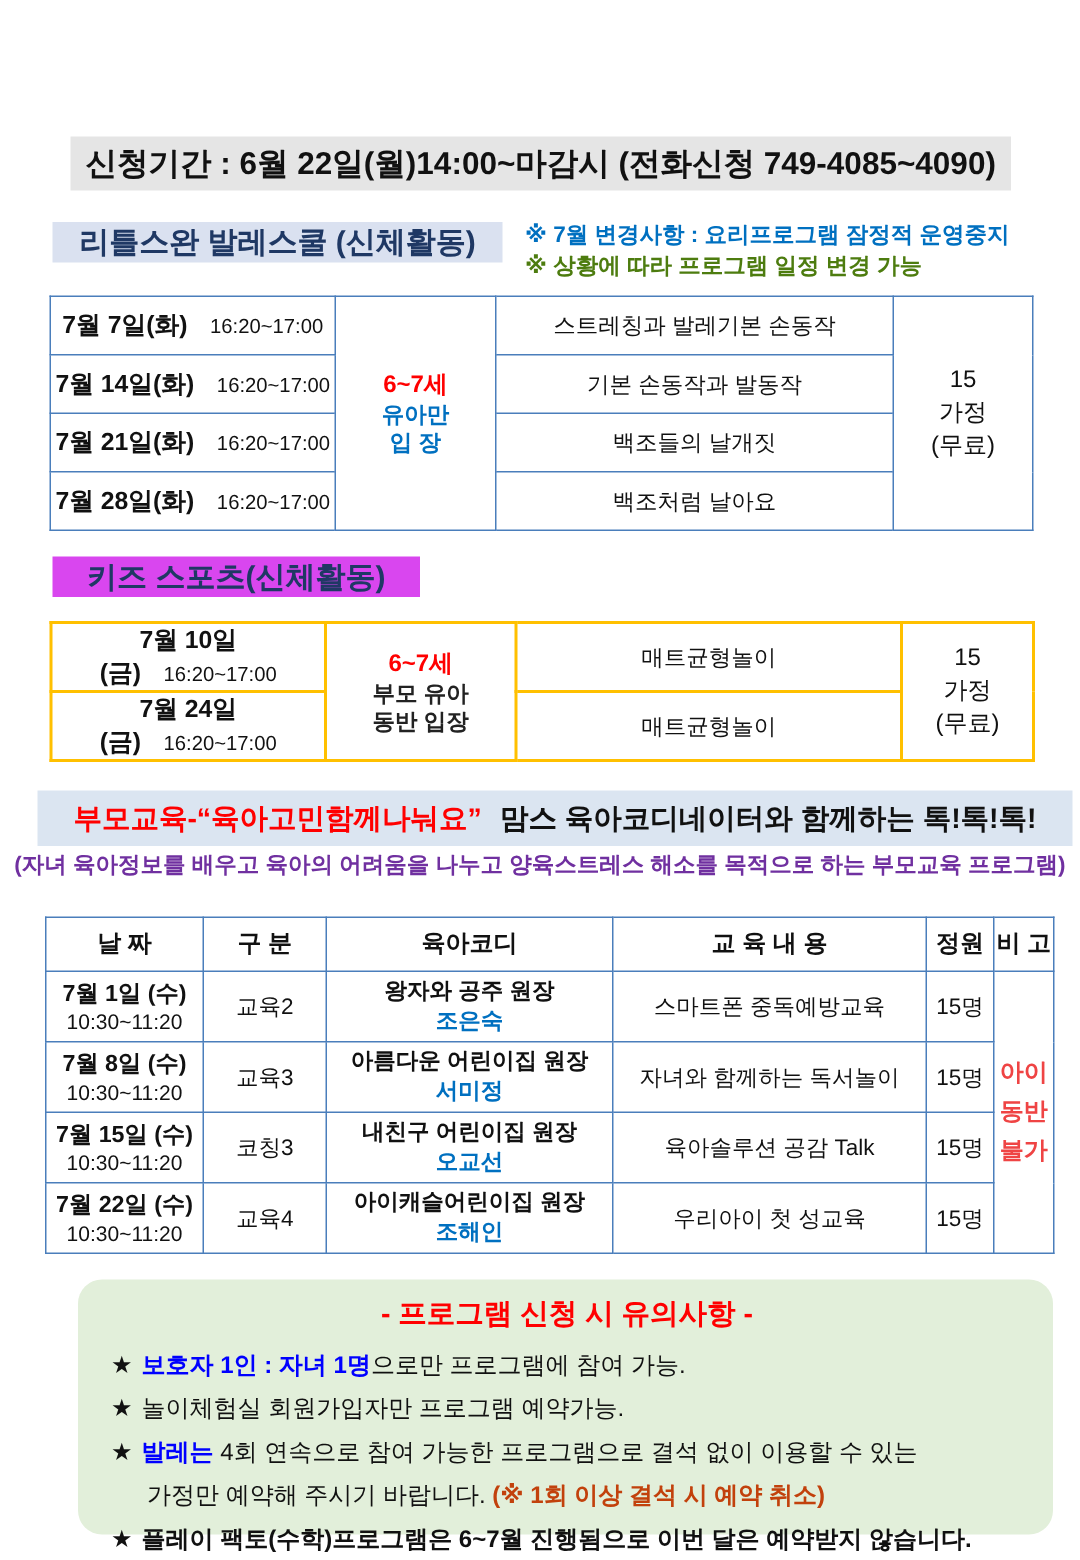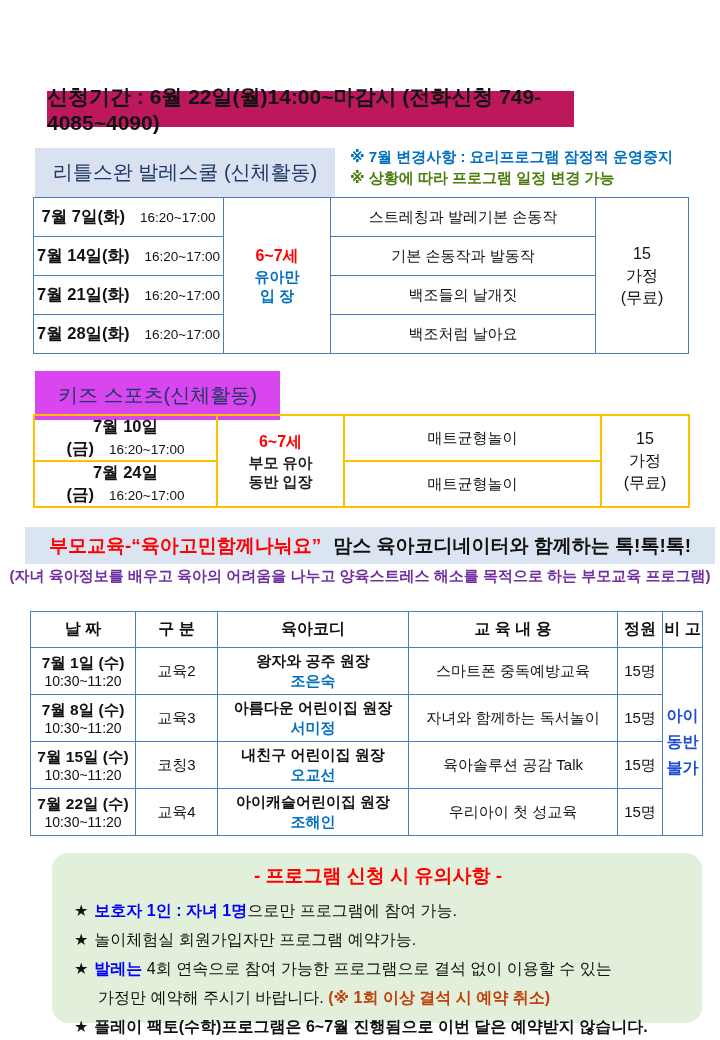--- a/index.html
+++ b/index.html
@@ -7,27 +7,27 @@
   body { font-family:"Liberation Sans","DejaVu Sans",sans-serif; }
   .page { position:relative; width:720px; height:1040px; background:#ffffff; overflow:hidden; }
 
   .title-banner{
     position:absolute; left:70px; top:20px; width:580px; height:57px;
     background:#92d050; color:#ffffff; font-weight:bold; font-size:34px;
     display:flex; align-items:center; justify-content:center; letter-spacing:1px;
     text-shadow:1px 1px 0 rgba(90,120,40,.35);
   }
   .apply-banner{
-    position:absolute; left:47px; top:91px; width:527px; height:36px;
-    background:#be185d; color:#111111; font-weight:bold; font-size:21px;
+    position:absolute; left:47px; top:91px; width:627px; height:36px;
+    background:#e5e5e5; color:#111111; font-weight:bold; font-size:21px;
     display:flex; align-items:center; justify-content:center;
   }
 
   .section-title{
-    position:absolute; height:49px; color:#1f3864; font-weight:normal; font-size:20px;
+    position:absolute; height:27px; color:#1f3864; font-weight:bold; font-size:20px;
     display:flex; align-items:center; justify-content:center;
   }
   .ballet-title{ left:35px; top:148px; width:300px; background:#dae1f0; }
   .sports-title{ left:35px; top:371px; width:245px; background:#d946ef; }
 
   .notices{ position:absolute; left:350px; top:146px; width:366px; font-size:15px; font-weight:bold; line-height:21px; }
   .notice-blue{ color:#0070c0; }
   .notice-red{ color:#4d7c0f; }
 
   table.tbl{ position:absolute; border-collapse:collapse; table-layout:fixed; }
@@ -62,21 +62,21 @@
 
   .parent-table{ left:30px; top:611px; width:672px; }
   .parent-table tr.hd{ height:36px; }
   .parent-table tr.rw{ height:47px; }
   .parent-table td{ font-size:15px; }
   .parent-table td.hcell{ font-weight:bold; font-size:16px; color:#111; }
   .pt-date .d{ display:block; font-weight:bold; font-size:15.5px; line-height:19px; }
   .pt-date .t{ display:block; font-size:14px; line-height:18px; }
   .pt-coord .ttl{ display:block; font-weight:bold; line-height:20px; color:#111; }
   .pt-coord .nm{ display:block; font-weight:bold; line-height:20px; color:#0070c0; }
-  .pt-note span{ display:block; color:#1d4ed8; font-weight:bold; font-size:16px; line-height:26px; }
+  .pt-note span{ display:block; color:#ef4444; font-weight:bold; font-size:16px; line-height:26px; }
 
   .notes-box{
     position:absolute; left:52px; top:853px; width:650px; height:170px;
     background:#e2efda; border-radius:16px; padding:10px 20px 0 22px;
   }
   .notes-title{ text-align:center; color:#ff0000; font-weight:bold; font-size:19px; margin-bottom:7px; }
   .note-line{ font-size:16px; color:#111; line-height:29px; white-space:nowrap; }
   .note-line .star{ margin-right:6px; }
   .note-line .blue{ color:#0000ff; font-weight:bold; }
   .note-line .red{ color:#c2410c; font-weight:bold; }

